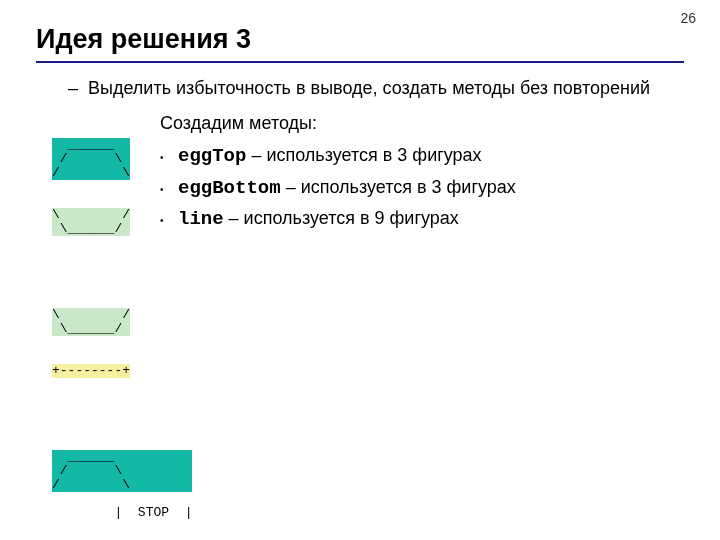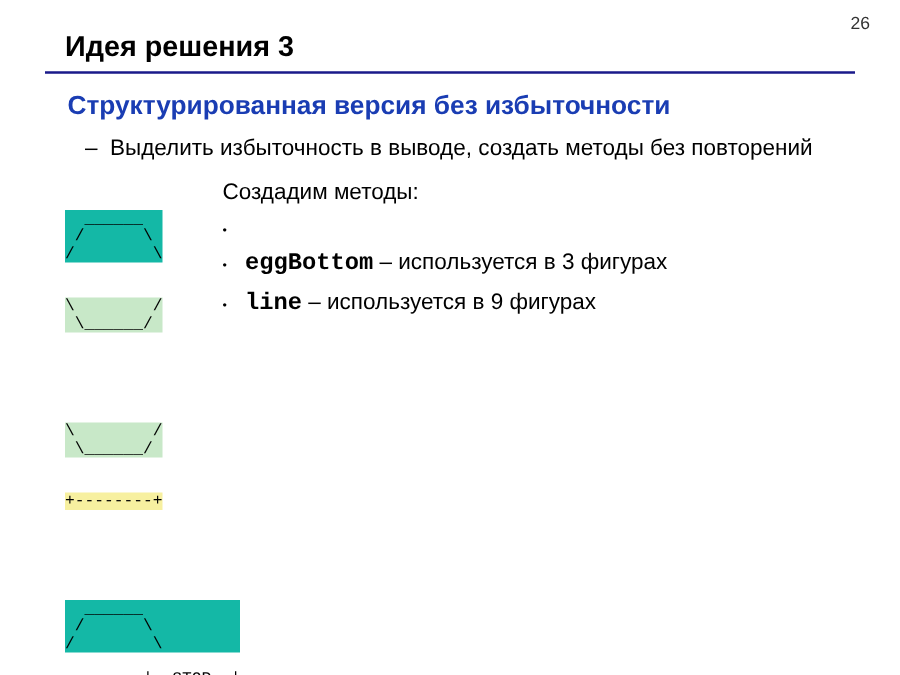--- a/index.html
+++ b/index.html
@@ -17,24 +17,24 @@
     position: absolute;
     top: 10px;
     right: 24px;
     font-size: 14px;
     color: #333;
   }
   .content {
     padding: 24px 36px 0 36px;
   }
   .title {
-    font-size: 23px;
+    font-size: 27px;
     font-weight: bold;
     color: #000;
-    margin: 0 0 6px 16px;
+    margin: 0 0 6px 0;
   }
   .hr {
     border: none;
     border-top: 2px solid #1a1a8a;
     margin: 0 0 14px 0;
   }
   .subtitle {
     font-size: 21px;
     font-weight: bold;
     color: #1a3db3;
@@ -64,21 +64,20 @@
     font-size: 13px;
     line-height: 14px;
     white-space: pre;
     margin-bottom: 16px;
     display: inline-block;
   }
   .fig .pink { background: #14b8a6; display: block; }
   .fig .green { background: #c8e8c8; display: block; }
   .fig .yellow { background: #f7f0a0; display: block; }
   .methods {
-    margin-left: 18px;
     font-size: 18px;
     line-height: 1.55;
   }
   .methods .intro {
     margin-bottom: 4px;
   }
   .method-row {
     display: flex;
     align-items: baseline;
     margin-bottom: 2px;
@@ -98,21 +97,20 @@
   }
 </style>
 </head>
 <body>
 
 <div class="page-number">26</div>
 
 <div class="content">
   <h1 class="title">Идея решения 3</h1>
   <hr class="hr">
-  <div class="subtitle">Структурированная версия без избыточности</div>
 
   <div class="dash-row">
     <div class="dash">–</div>
     <div>Выделить избыточность в выводе, создать методы без повторений</div>
   </div>
 
   <div class="body-row">
     <div class="figs">
 
       <div class="fig">
@@ -139,20 +137,23 @@
 
       
 
     </div>
 
     <div class="methods">
       <div class="intro">Создадим методы:</div>
 
       <div class="method-row">
         <div class="bullet">•</div>
+        <div>
+          <code class="m">eggTop</code><span> – используется в 3 фигурах</span>
+        </div>
       </div>
 
       <div class="method-row">
         <div class="bullet">•</div>
         <div>
           <code class="m">eggBottom</code><span> – используется в 3 фигурах</span>
         </div>
       </div>
 
       <div class="method-row">

